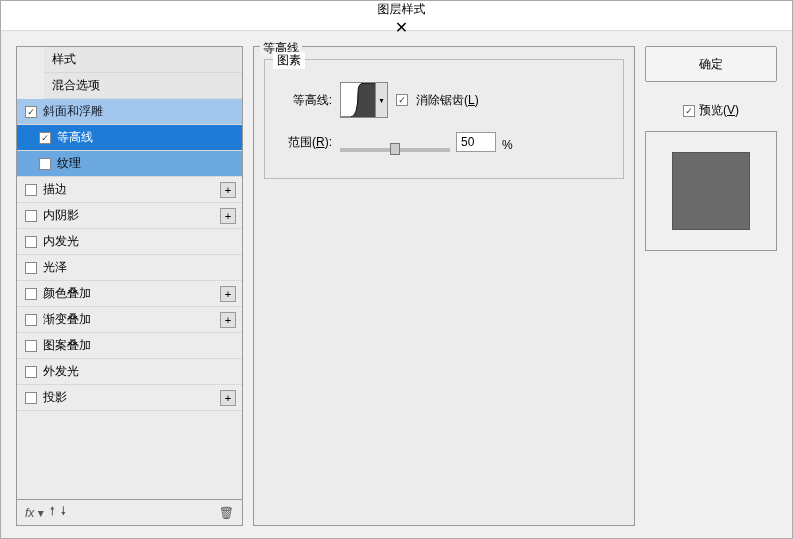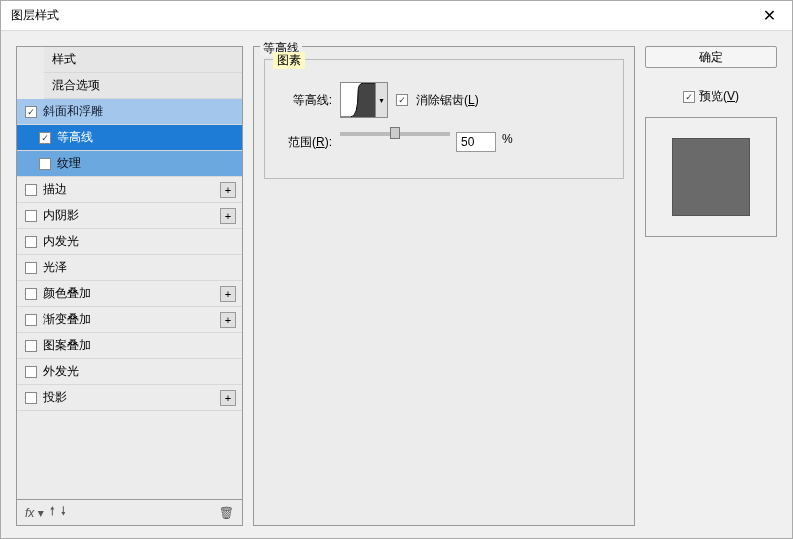--- a/index.html
+++ b/index.html
@@ -1,18 +1,18 @@
 <!DOCTYPE html>
 <html><head>
 <meta charset="utf-8">
 <style>
 * { margin: 0; padding: 0; box-sizing: border-box; font-family: "Microsoft YaHei", "SimSun", sans-serif; font-size: 12px; }
 body { background: #f0f0f0; width: 793px; height: 539px; overflow: hidden; }
 .dialog { width: 793px; height: 539px; background: #f0f0f0; border: 1px solid #aaa; display: flex; flex-direction: column; }
-.titlebar { height: 30px; background: #fff; display: flex; align-items: center; justify-content: space-between; padding: 0 0 0 10px; border-bottom: 1px solid #ddd; }
+.titlebar { height: 30px; background: #fff; display: flex; align-items: center; justify-content: space-between; padding: 0 0 0 10px; border-bottom: 1px solid #ddd; flex-direction: column; }
 .titlebar-title { font-size: 12px; }
 .close-btn { width: 45px; height: 30px; display: flex; align-items: center; justify-content: center; font-size: 16px; cursor: pointer; }
 .dialog-body { flex: 1; display: flex; padding: 15px 15px 12px 15px; gap: 10px; }
 .left-panel { width: 227px; display: flex; flex-direction: column; }
 .styles-list { flex: 1; border: 1px solid #999; background: #ececec; overflow: hidden; }
 .style-row { height: 26px; display: flex; align-items: center; border-bottom: 1px solid #d8d8d8; padding: 0 6px 0 8px; position: relative; }
 .style-row.sub { padding-left: 22px; }
 .style-row.header { background: #e6e6e6; font-weight: normal; margin-left: 27px; }
 .style-row.sel-light { background: #a3c7ec; color: #0f172a; }
 .style-row.sel-dark { background: #1e7cd6; color: #fff; }
@@ -20,34 +20,34 @@
 .style-check { width: 12px; height: 12px; border: 1px solid #888; background: #fff; margin-right: 6px; display: inline-flex; align-items: center; justify-content: center; font-size: 9px; color: #333; }
 .style-check.checked::after { content: "✓"; }
 .style-label { flex: 1; }
 .plus-btn { width: 16px; height: 16px; border: 1px solid #999; background: #e0e0e0; display: flex; align-items: center; justify-content: center; font-size: 11px; cursor: pointer; }
 .left-footer { height: 26px; border: 1px solid #999; border-top: none; background: #ececec; display: flex; align-items: center; padding: 0 8px; gap: 6px; }
 .footer-icon { font-size: 12px; color: #555; cursor: pointer; }
 .footer-spacer { flex: 1; }
 .center-panel { flex: 1; border: 1px solid #999; background: #ececec; padding: 0; position: relative; }
 .center-group-title { position: absolute; top: -7px; left: 6px; background: #f0f0f0; padding: 0 3px; font-size: 12px; }
 .center-fieldset { border: 1px solid #bbb; margin: 12px 10px 10px 10px; padding: 22px 12px 12px 12px; position: relative; }
-.center-fieldset-title { position: absolute; top: -8px; left: 8px; background: #fef9c3; padding: 0 4px; font-size: 12px; }
+.center-fieldset-title { position: absolute; top: -8px; left: 8px; background: #ffffff; padding: 0 4px; font-size: 12px; }
 .field-row { display: flex; align-items: center; gap: 8px; margin-bottom: 14px; }
 .field-label { width: 55px; text-align: right; }
 .contour-thumb { width: 36px; height: 36px; border: 1px solid #888; background: #fff; position: relative; display: inline-block; }
 .contour-thumb svg { width: 100%; height: 100%; display: block; }
 .dd-arrow { width: 12px; height: 36px; border: 1px solid #888; border-left: none; background: #e0e0e0; display: inline-flex; align-items: center; justify-content: center; font-size: 8px; }
 .check-sm { width: 12px; height: 12px; border: 1px solid #888; background: #fff; display: inline-flex; align-items: center; justify-content: center; font-size: 9px; }
 .check-sm.checked::after { content: "✓"; color: #333; }
-.slider-wrap { display: flex; align-items: flex-start; gap: 6px; }
+.slider-wrap { display: flex; align-items: flex-end; gap: 6px; }
 .slider { width: 110px; height: 4px; background: #bbb; position: relative; }
 .slider-thumb { position: absolute; top: -5px; left: 50%; width: 10px; height: 12px; background: #ccc; border: 1px solid #777; transform: translateX(-50%); }
 .num-input { width: 40px; height: 20px; border: 1px solid #999; background: #fff; padding: 0 4px; text-align: left; }
 .right-panel { width: 132px; display: flex; flex-direction: column; gap: 8px; align-items: stretch; }
-.btn { height: 22px; border: 1px solid #999; background: #f5f5f5; cursor: pointer; display: flex; align-items: center; justify-content: center; border-radius: 2px; }
+.btn { height: 36px; border: 1px solid #999; background: #f5f5f5; cursor: pointer; display: flex; align-items: center; justify-content: center; border-radius: 2px; }
 .preview-check { display: flex; align-items: center; justify-content: center; gap: 4px; margin-top: 12px; }
 .preview-box { margin-top: 4px; height: 120px; border: 1px solid #999; background: #f0f0f0; display: flex; align-items: center; justify-content: center; }
 .preview-swatch { width: 78px; height: 78px; background: #6a6a6a; border: 1px solid #555; }
 .und { text-decoration: underline; }
 </style>
 </head>
 <body>
 
 <div class="dialog">
   <div class="titlebar">

